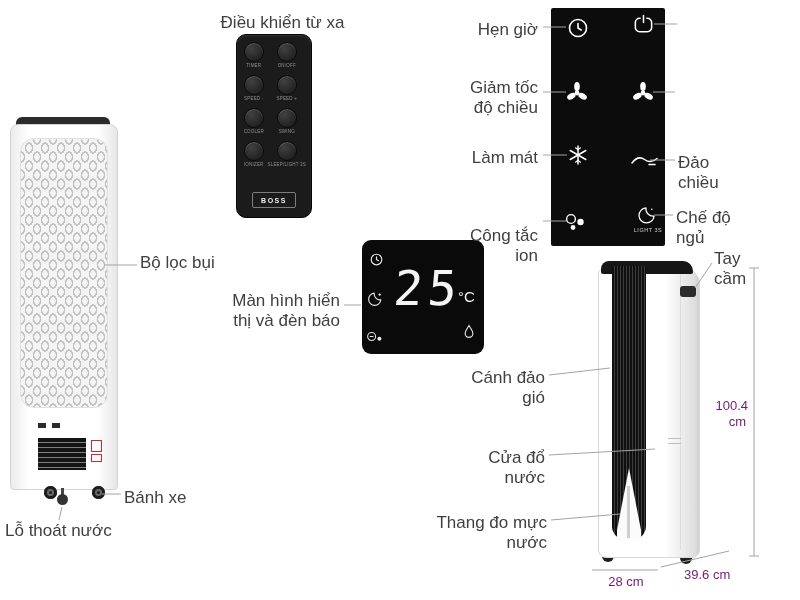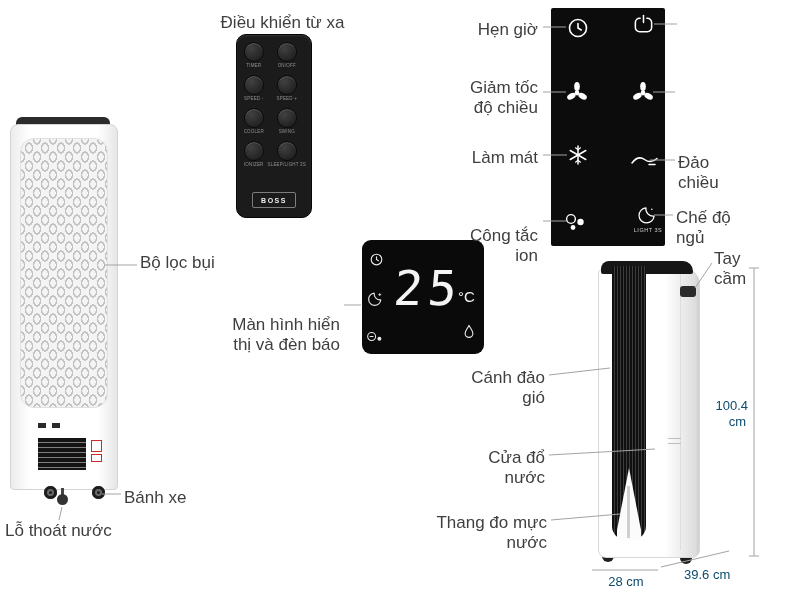--- a/index.html
+++ b/index.html
@@ -56,21 +56,21 @@
   .front-cap{left:601px;top:261px;width:92px;height:13px;background:#161616;border-radius:8px 10px 2px 2px;z-index:6;}
   .louver{left:612px;top:266px;width:34px;height:274px;border-radius:3px 3px 14px 14px;z-index:7;
           background:repeating-linear-gradient(90deg,#101010 0 2px,#3c3c3c 2px 3px);}
   .louver-v{left:617px;top:468px;width:24px;height:72px;background:#fbfbfb;z-index:8;
             clip-path:polygon(50% 0, 108% 100%, -8% 100%);}
   .gauge{left:627px;top:486px;width:3px;height:52px;background:#cfcfcf;z-index:9;}
   .crease{left:680px;top:274px;width:1px;height:276px;background:#dddddd;z-index:7;}
   .handle{left:680px;top:286px;width:16px;height:11px;background:#2b2b2b;border-radius:3px;z-index:8;}
   .vent{position:absolute;width:13px;height:1px;background:#bdbdbd;z-index:8;}
   .fwheel{position:absolute;width:12px;height:12px;border-radius:50%;background:#1f1f1f;z-index:4;}
-  .dim{font-size:13px;color:#0c4a6e;}
+  .dim{font-size:13px;color:#701a75;}
   .dim-bg{background:#fff;padding:0 2px;}
   #lines{position:absolute;left:0;top:0;z-index:20;pointer-events:none;}
 </style>
 </head>
 <body>
 
 <div class="canvas">
 
   <div class="abs back-cap"></div>
   <div class="abs back-body"></div>
@@ -264,21 +264,21 @@
 
   <div class="label c" style="left:205px;top:13px;width:155px;">Điều khiển từ xa</div>
 
   <div class="label r" style="left:468px;top:20px;width:70px;">Hẹn giờ</div>
   <div class="label r" style="left:468px;top:78px;width:70px;">Giảm tốc độ chiều</div>
   <div class="label r" style="left:468px;top:148px;width:70px;">Làm mát</div>
   <div class="label" style="left:678px;top:153px;width:72px;">Đảo chiều</div>
   <div class="label r" style="left:458px;top:214px;width:80px;margin-top:12px;">Công tắc ion</div>
   <div class="label" style="left:676px;top:208px;width:80px;">Chế độ ngủ</div>
 
-  <div class="label r" style="left:215px;top:291px;width:125px;margin-top:24px;">Màn hình hiển thị và đèn báo</div>
+  <div class="label r" style="left:215px;top:291px;width:125px;">Màn hình hiển thị và đèn báo</div>
 
   <div class="label" style="left:140px;top:253px;">Bộ lọc bụi</div>
   <div class="label" style="left:124px;top:488px;">Bánh xe</div>
   <div class="label" style="left:5px;top:521px;">Lỗ thoát nước</div>
 
   <div class="label" style="left:714px;top:249px;width:60px;">Tay cầm</div>
   <div class="label r" style="left:460px;top:368px;width:85px;">Cánh đảo gió</div>
   <div class="label r" style="left:463px;top:448px;width:82px;">Cửa đổ nước</div>
   <div class="label r" style="left:412px;top:513px;width:135px;">Thang đo mực nước</div>
 

